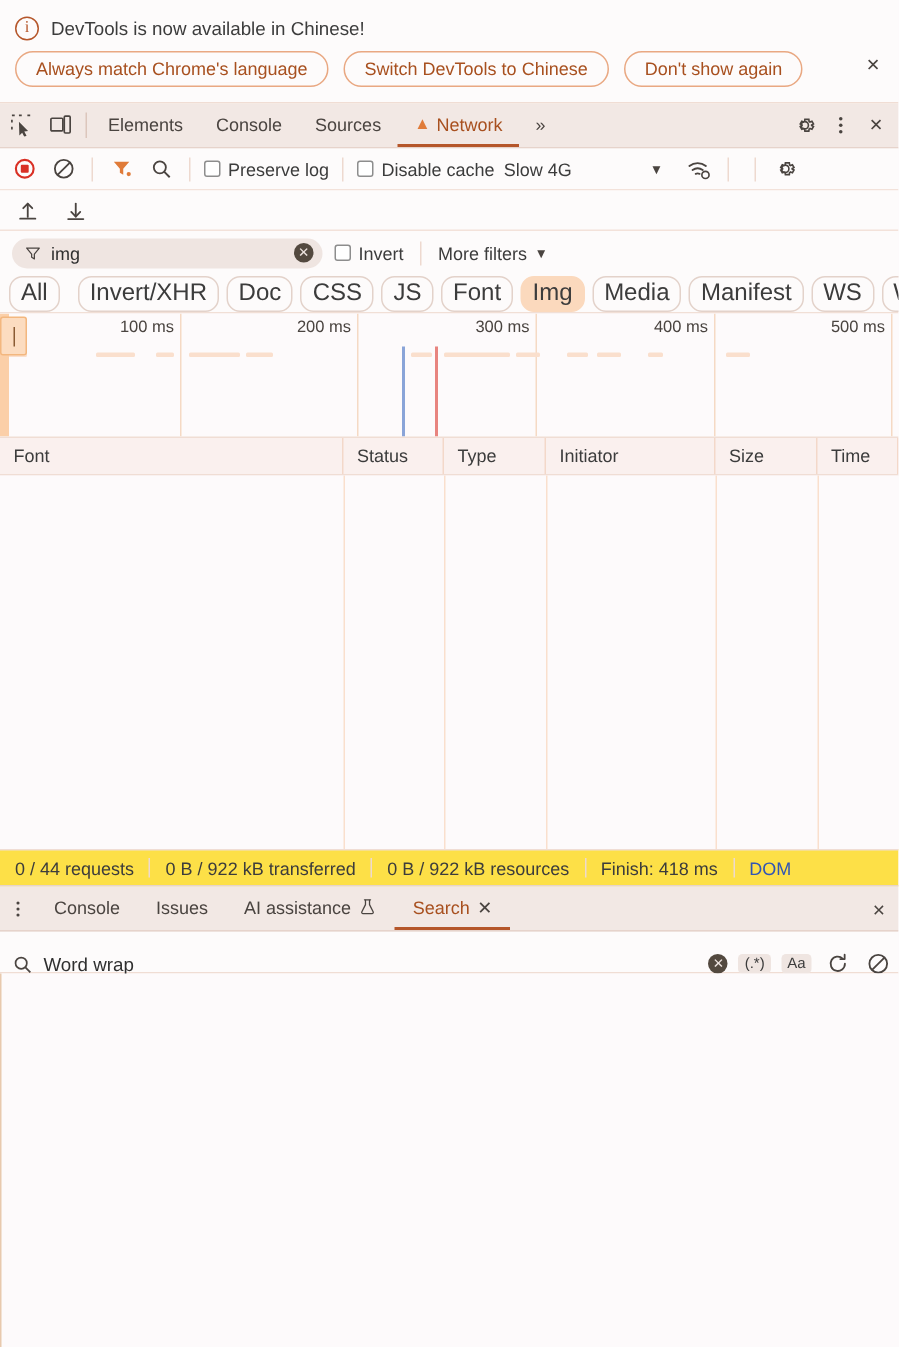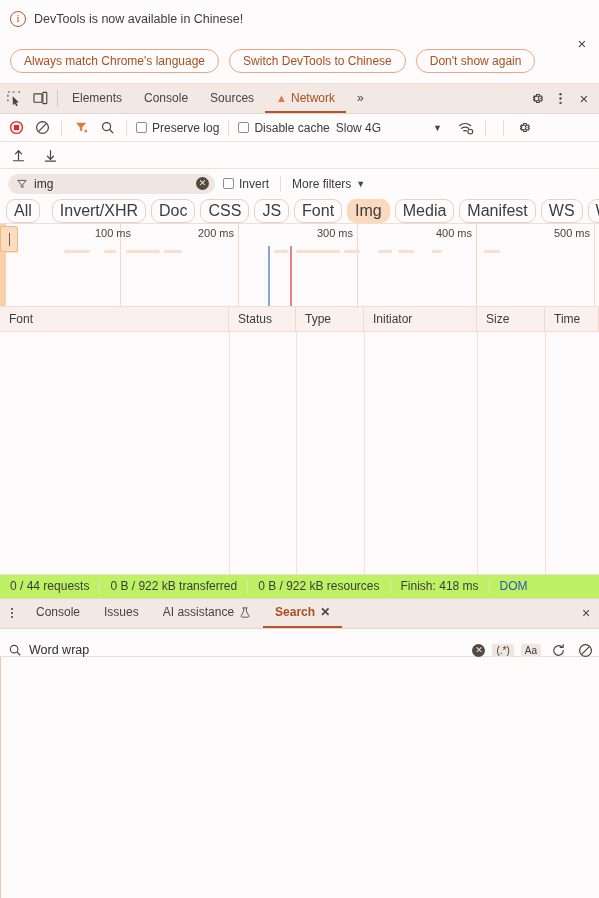--- a/index.html
+++ b/index.html
@@ -22,21 +22,21 @@
     flex: 0 0 auto;
   }
   .banner-row1 { display: flex; align-items: center; gap: 8px; height: 22px; }
   .info-icon {
     width: 16px; height: 16px; border-radius: 50%;
     border: 1.3px solid #b5562a; color: #b5562a;
     font-size: 11px; line-height: 13px; text-align: center;
     font-family: "Liberation Serif", serif; flex: 0 0 auto;
   }
   .banner-text { font-size: 12.5px; color: #3c3c3c; }
-  .banner-buttons { display: flex; flex-wrap: wrap; gap: 8px 10px; margin-top: 19px; }
+  .banner-buttons { display: flex; flex-wrap: wrap; gap: 8px 10px; margin-top: 4px; }
   .pill-btn {
     border: 1px solid #e9a882; border-radius: 12px;
     background: transparent; color: #a8501f;
     font-size: 12px; font-family: "Liberation Sans", sans-serif;
     padding: 4px 13px; cursor: pointer; white-space: nowrap;
   }
   .banner-close {
     position: absolute; right: 6px; top: 33px;
     width: 22px; height: 22px; cursor: pointer;
     color: #4a4440; font-size: 15px; line-height: 22px; text-align: center;
@@ -131,40 +131,40 @@
   .thead {
     height: 25px; background: #faf0ee; border-bottom: 1px solid #f0ddd4;
     display: flex; align-items: center; flex: 0 0 auto;
   }
   .th { font-size: 12px; color: #3c3c3c; padding-left: 9px; border-right: 1px solid #f3d8c9; height:100%; display:flex; align-items:center; cursor: pointer; }
   .tbody { flex: 1 1 auto; position: relative; background:#fdfafb; }
   .colline { position: absolute; top: 0; bottom: 0; width: 1px; background: #fadfcd; }
 
   
   .statusbar {
-    flex: 0 0 auto; height: 25px; background: #bef264;
+    flex: 0 0 auto; height: 25px; background: #fde047;
     border-top: 1px solid #f0ddd4; border-bottom: 1px solid #e6d3cb;
     display: flex; align-items: center; padding: 0 10px; gap: 0; overflow: hidden; white-space: nowrap;
   }
   .sb-item { font-size: 12px; color: #3c3c3c; }
   .sb-sep { width: 1px; height: 13px; background: #eed9cf; margin: 0 10px; flex:0 0 auto; }
   .sb-link { font-size: 12px; color: #3055b5; cursor: pointer; }
 
   
   .drawer { flex: 0 0 auto; display: flex; flex-direction: column; }
   .drawer-tabs {
     height: 30px; background: #f2e8e4; border-bottom: 1px solid #e6d3cb;
     display: flex; align-items: stretch; position: relative;
   }
   .dkebab { width: 24px; display:flex; align-items:center; justify-content:center; cursor:pointer; color:#4a4440; }
   .dtab {
     display:flex; align-items:center; gap:5px; padding: 0 12px;
     font-size: 12px; color:#4a4440; cursor:pointer; border-bottom: 2px solid transparent; white-space: nowrap;
   }
-  .dtab.active { color:#a8501f; border-bottom-color:#b5562a;font-weight:bold; }
+  .dtab.active { color:#a8501f; border-bottom-color:#b5562a; }
   .dtab-close { font-size: 12px; color:#4a4440; cursor:pointer; }
   .drawer-close { margin-left:auto; width:26px; display:flex; align-items:center; justify-content:center; cursor:pointer; color:#4a4440; font-size:14px; }
   .searchbar {
     height: 28px; background: #fdfbfb; border-bottom: 1px solid #f0ddd4;
     display:flex; align-items:center; padding: 16px 4px 0 8px; gap: 7px;
   }
   .search-input { flex:1; font-size: 12.5px; color:#2f2f2f; cursor: text; }
   .si { width: 20px; height:20px; display:flex; align-items:center; justify-content:center; cursor:pointer; color:#4a4440; }
   .badge-pill { background:#efe5e1; border-radius:3px; font-size:10px; padding:1px 4px; color:#3c3c3c; cursor:pointer; }
   .results { flex:1 1 auto; background:#fdfafb; border-left: 1px solid #e8c9ae; min-height:0; }
@@ -345,21 +345,21 @@
     <button class="tpill">Media</button>
     <button class="tpill">Manifest</button>
     <button class="tpill">WS</button>
     <button class="tpill">Wasm</button>
     <button class="tpill">Other</button>
   </div>
 
   <div class="overview">
     <div class="ov-grid" id="ov-grid">
         <div class="ov-tick" style="left: 120px;"></div>
-        <div class="ov-label" style="left: 135px;">100 ms</div>
+        <div class="ov-label" style="left: 120px;">100 ms</div>
         <div class="ov-tick" style="left: 238px;"></div>
         <div class="ov-label" style="left: 238px;">200 ms</div>
         <div class="ov-tick" style="left: 357px;"></div>
         <div class="ov-label" style="left: 357px;">300 ms</div>
         <div class="ov-tick" style="left: 476px;"></div>
         <div class="ov-label" style="left: 476px;">400 ms</div>
         <div class="ov-tick" style="left: 594px;"></div>
         <div class="ov-label" style="left: 594px;">500 ms</div>
         <div class="bar" style="left: 4px; width: 14px; top: 26px;"></div>
         <div class="bar" style="left: 64px; width: 26px; top: 26px;"></div>

